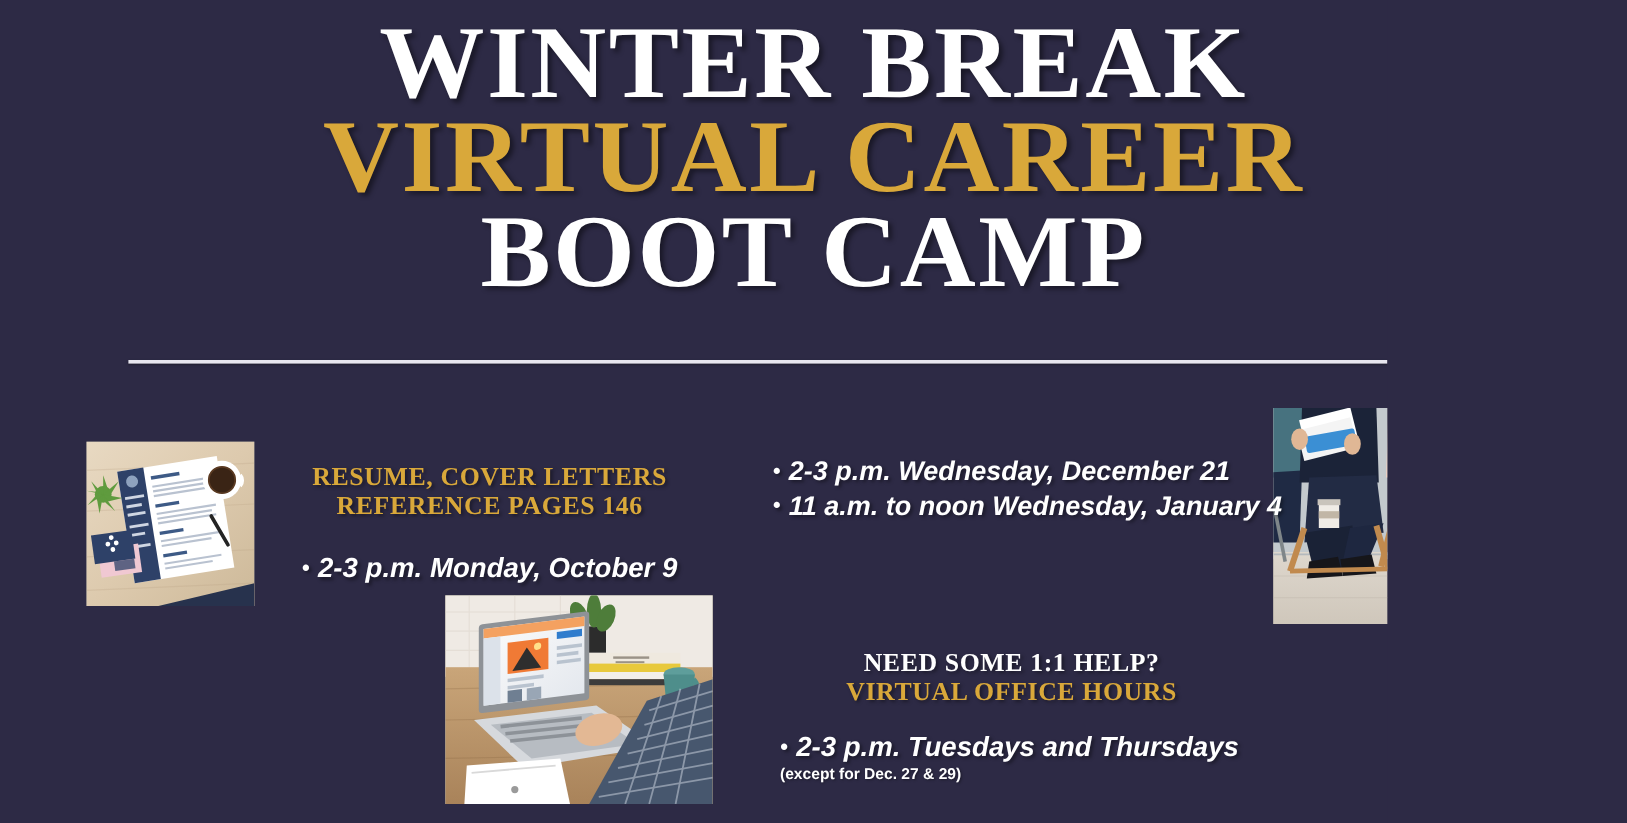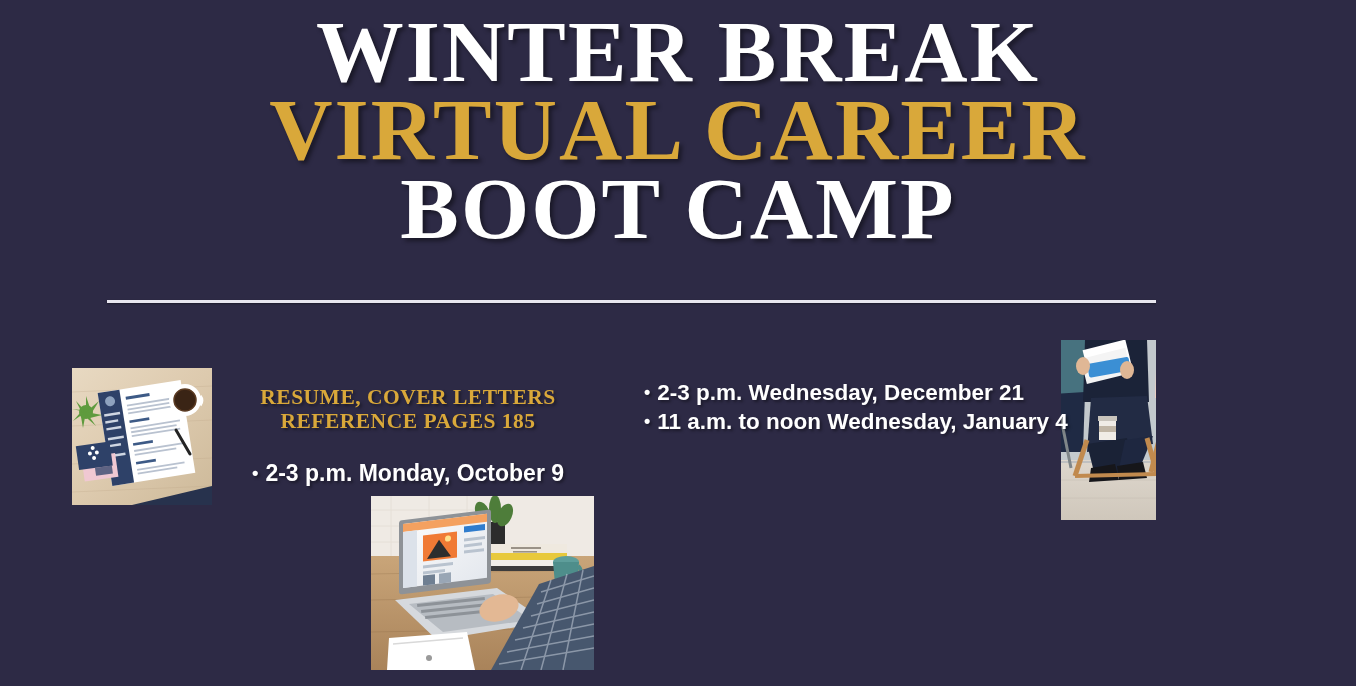--- a/index.html
+++ b/index.html
@@ -75,20 +75,21 @@
   }
   .heading.gold { color: #d9a83a; }
   .heading.white { color: #ffffff; }
 
   .bullets {
     font-family: "Liberation Sans", sans-serif;
     font-weight: bold;
     color: #ffffff;
     line-height: 1.28;
     text-shadow: 2px 2px 3px rgba(0,0,0,0.4);
+    font-style: italic;
   }
   .bullet-row {
     white-space: nowrap;
   }
   .bullet-dot {
     display: inline-block;
     margin-right: 7px;
     font-size: 0.8em;
     vertical-align: 0.12em;
   }
@@ -484,34 +485,48 @@
         <path d="M158 62 L160 94 L224 92 L222 60 Z" fill="#dedad2" opacity="0.85"></path>
         <path d="M160 92 L150 132" stroke="#c18a4e" stroke-width="5"></path>
         <path d="M222 92 L232 130" stroke="#c18a4e" stroke-width="5"></path>
       </g>
     </svg>
   </div>
 
   <div id="block-resume">
     <div class="heading gold">
       <div>RESUME, COVER LETTERS</div>
-      <div>REFERENCE PAGES 185</div>
+      <div>REFERENCE PAGES 146</div>
     </div>
     <div class="bullets">
       <div class="bullet-row">
         <span class="bullet-dot">•</span><span>2-3 p.m. Monday, October 9</span>
       </div>
     </div>
   </div>
 
   <div id="block-jobsearch">
     <div class="bullets">
       <div class="bullet-row">
         <span class="bullet-dot">•</span><span>2-3 p.m. Wednesday, December 21</span>
       </div>
       <div class="bullet-row">
         <span class="bullet-dot">•</span><span>11 a.m. to noon Wednesday, January 4</span>
       </div>
     </div>
   </div>
 
+  <div id="block-officehours">
+    <div class="heading white">
+      <div>NEED SOME 1:1 HELP?</div>
+    </div>
+    <div class="heading gold">
+      <div>VIRTUAL OFFICE HOURS</div>
+    </div>
+    <div class="bullets">
+      <div class="bullet-row">
+        <span class="bullet-dot">•</span><span>2-3 p.m. Tuesdays and Thursdays</span>
+      </div>
+    </div>
+    <div class="note">(except for Dec. 27 &amp; 29)</div>
+  </div>
 
 </div>
 
 </body></html>

